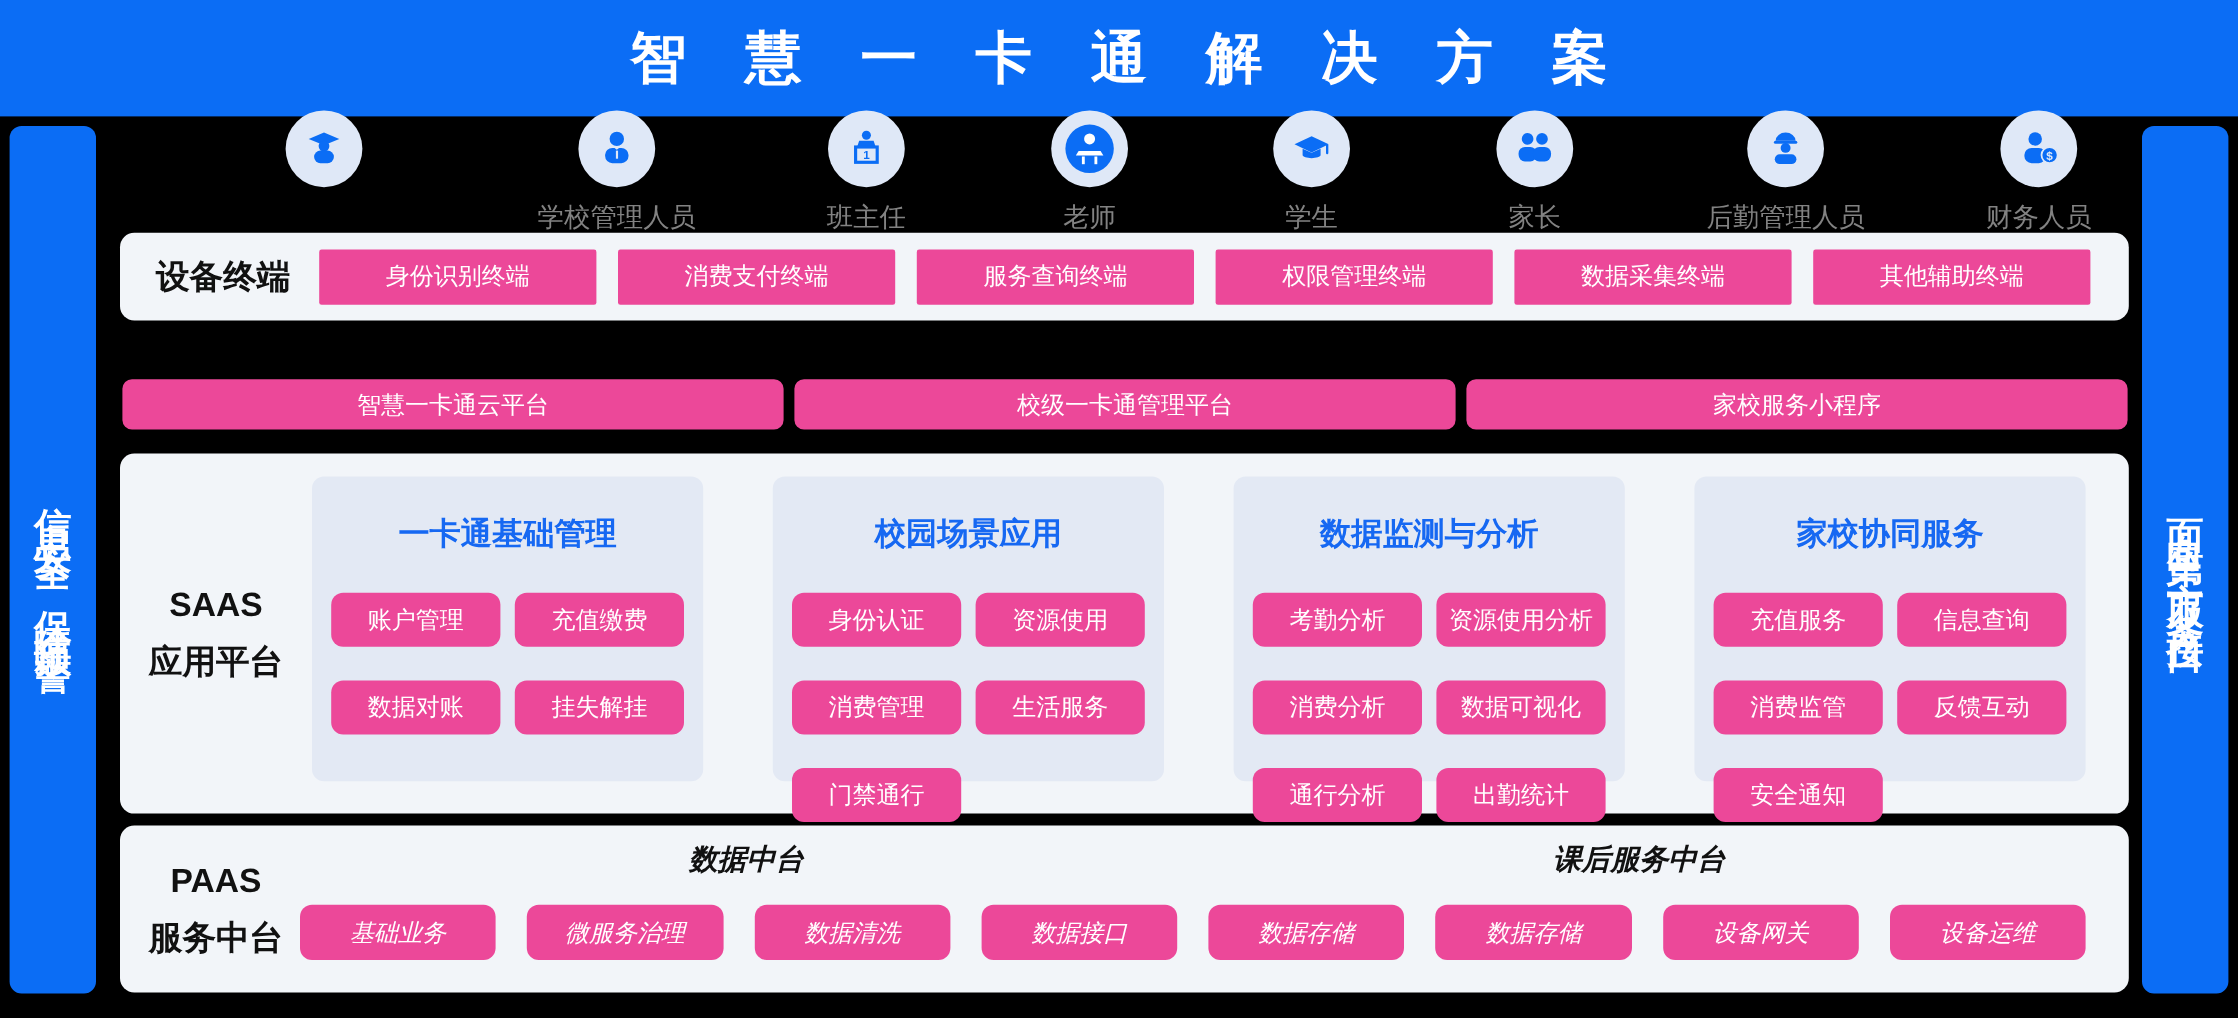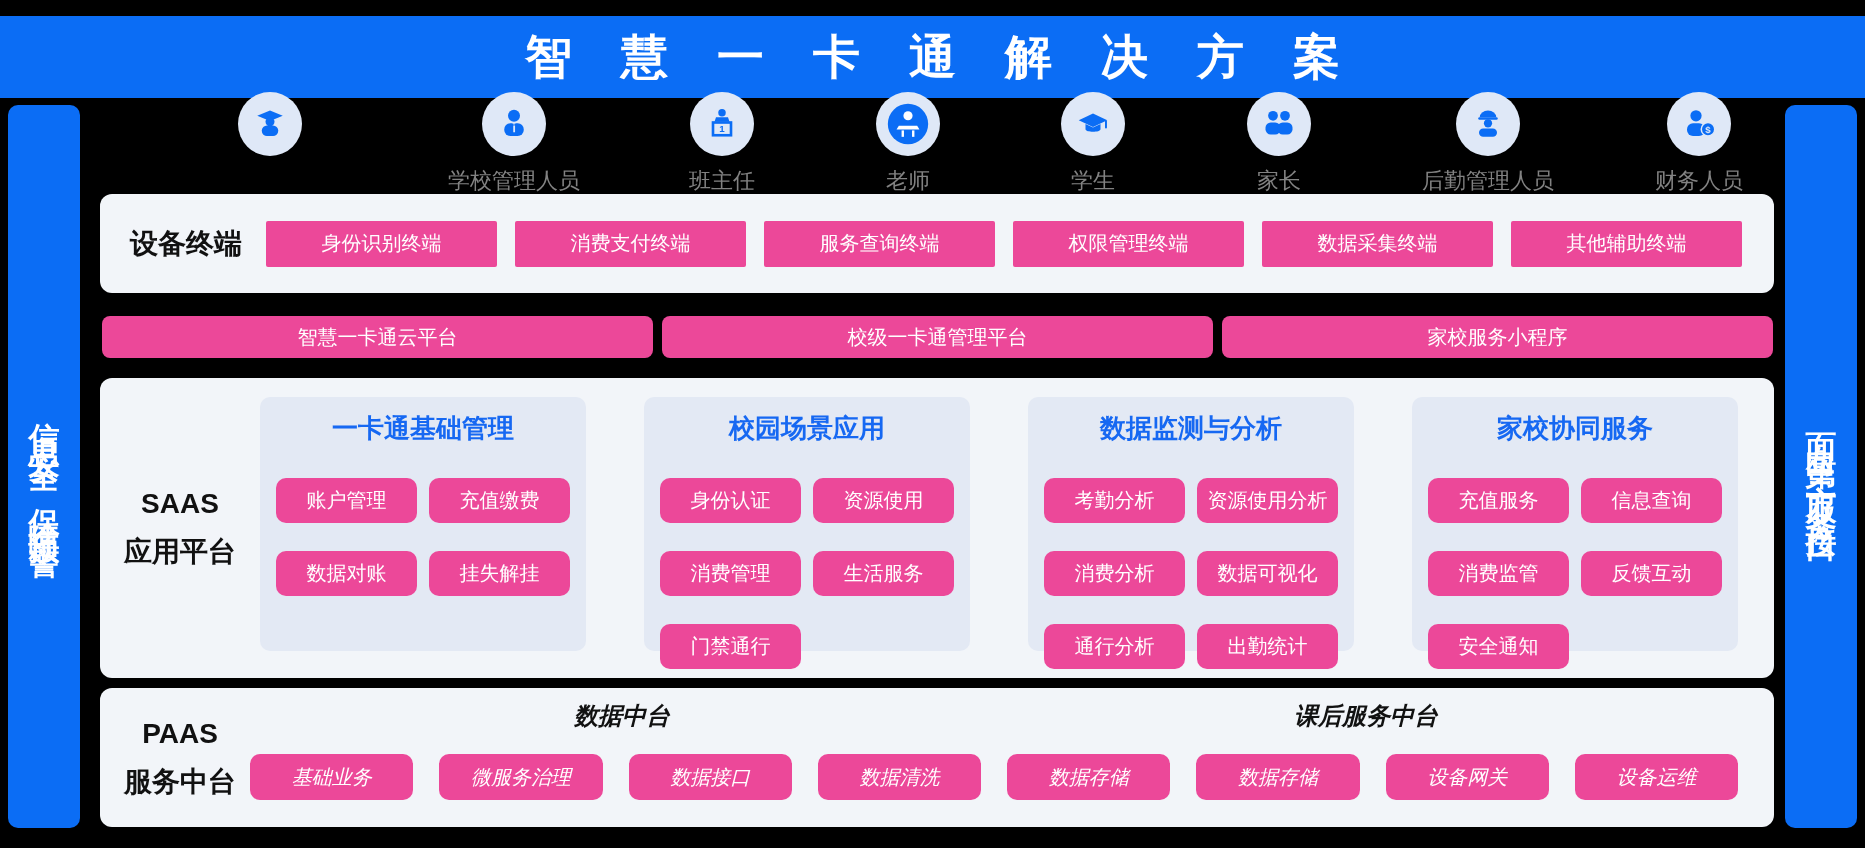--- a/index.html
+++ b/index.html
@@ -5,21 +5,21 @@
   * { margin:0; padding:0; box-sizing:border-box; }
   html,body { width:1865px; height:848px; }
   body {
     background:#000;
     position:relative;
     font-family:"Liberation Sans", sans-serif;
     overflow:hidden;
   }
   
   .banner {
-    position:absolute; left:0; top:16px; width:1865px; height:82px;
+    position:absolute; left:0; top:0; width:1865px; height:97px;
     background:#0b6df5; display:flex; align-items:center; justify-content:center;
   }
   .banner-title {
     color:#fff; font-size:47px; font-weight:bold;
     letter-spacing:49px; padding-left:49px; white-space:nowrap;
   }
   
   .rail {
     position:absolute; top:105px; width:72px; height:723px;
     background:#0b6df5; border-radius:10px;
@@ -48,40 +48,40 @@
   .panel {
     position:absolute; left:100px; width:1674px;
     background:#f2f5f9; border-radius:12px;
   }
   .chip {
     background:#ec4899; color:#fff;
     display:flex; align-items:center; justify-content:center;
     font-size:20px; white-space:nowrap; cursor:default;
   }
   
-  .device-panel { top:194px; height:99px; display:flex; align-items:center; padding:0 32px 0 30px; }
+  .device-panel { top:194px; height:73px; display:flex; align-items:center; padding:0 32px 0 30px; }
   .device-label { font-size:28px; font-weight:bold; color:#111; width:116px; margin-right:20px; white-space:nowrap; }
   .device-chips { flex:1; display:flex; gap:18px; }
   .device-chips .chip { flex:1; height:46px; border-radius:2px; }
   
   .platforms {
     position:absolute; left:102px; top:316px; width:1671px;
     display:flex; gap:9px;
   }
   .platforms .chip { flex:1; height:42px; border-radius:8px; }
   
   .saas-panel { top:378px; height:300px; }
   .side-label {
     position:absolute; left:10px; top:0; bottom:0; width:140px;
     display:flex; flex-direction:column; align-items:center; justify-content:center;
     font-size:28px; font-weight:bold; color:#111; line-height:1.7; text-align:center;
   }
   .saas-group {
     position:absolute; top:19px; width:326px; height:254px;
-    background:#e3e9f4; border-radius:10px; padding:14px 16px 0 16px;
+    background:#e3e9f4; border-radius:10px; padding:30px 16px 0 16px;
   }
   .saas-group-title {
     text-align:center; color:#1668f2; font-size:26px; font-weight:bold;
     margin-bottom:16px; white-space:nowrap;
   }
   .saas-buttons { display:flex; flex-wrap:wrap; gap:12px 12px; }
   .saas-buttons .chip { width:141px; height:45px; border-radius:10px;margin-top:16px; }
   
   .paas-panel { top:688px; height:139px; }
   .paas-content {
@@ -276,21 +276,21 @@
     <div>服务中台</div>
   </div>
   <div class="paas-content">
     <div class="paas-headers">
       <div>数据中台</div>
       <div>课后服务中台</div>
     </div>
     <div class="paas-buttons">
       <div class="chip">基础业务</div>
       <div class="chip">微服务治理</div>
+      <div class="chip">数据清洗</div>
       <div class="chip">数据接口</div>
-      <div class="chip">数据清洗</div>
       <div class="chip">数据存储</div>
       <div class="chip">数据存储</div>
       <div class="chip">设备网关</div>
       <div class="chip">设备运维</div>
     </div>
   </div>
 </div>
 
 </body></html>

